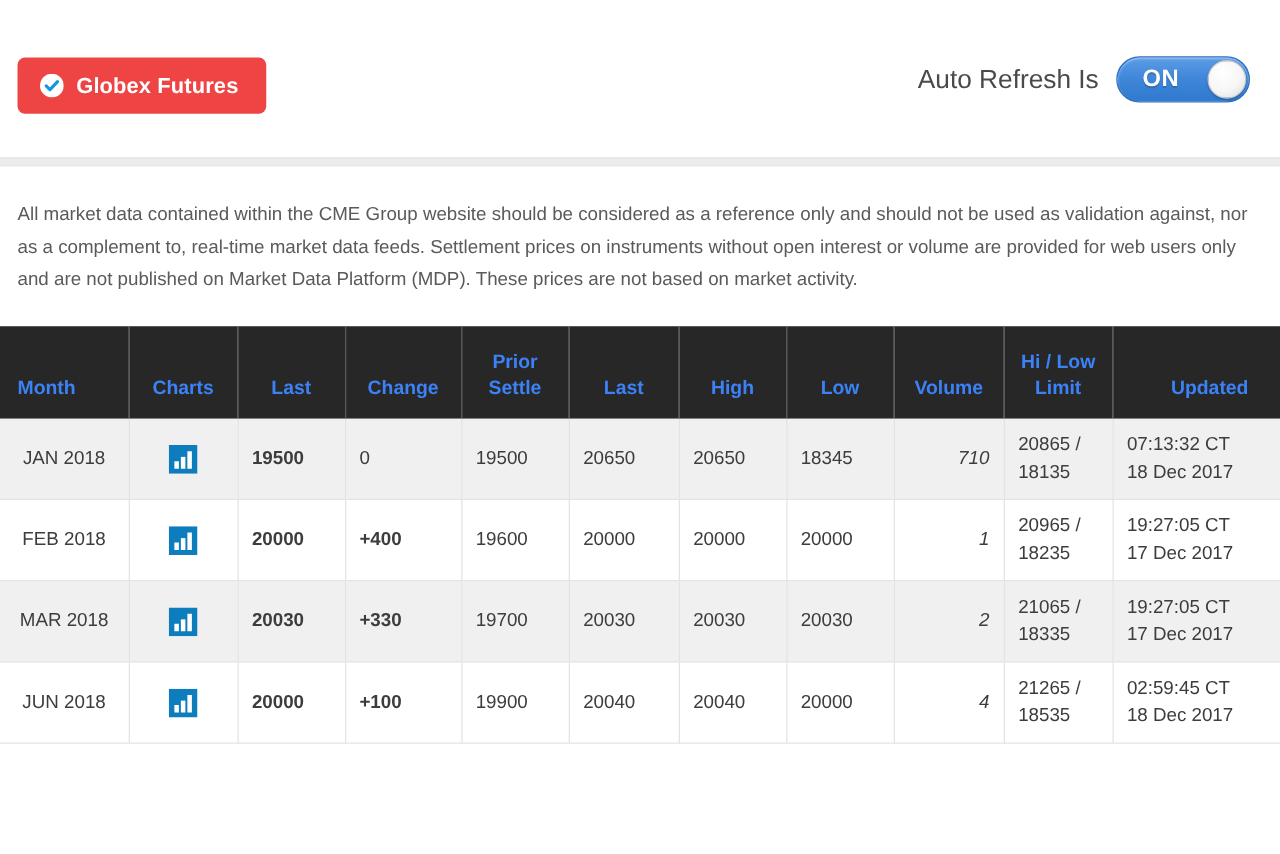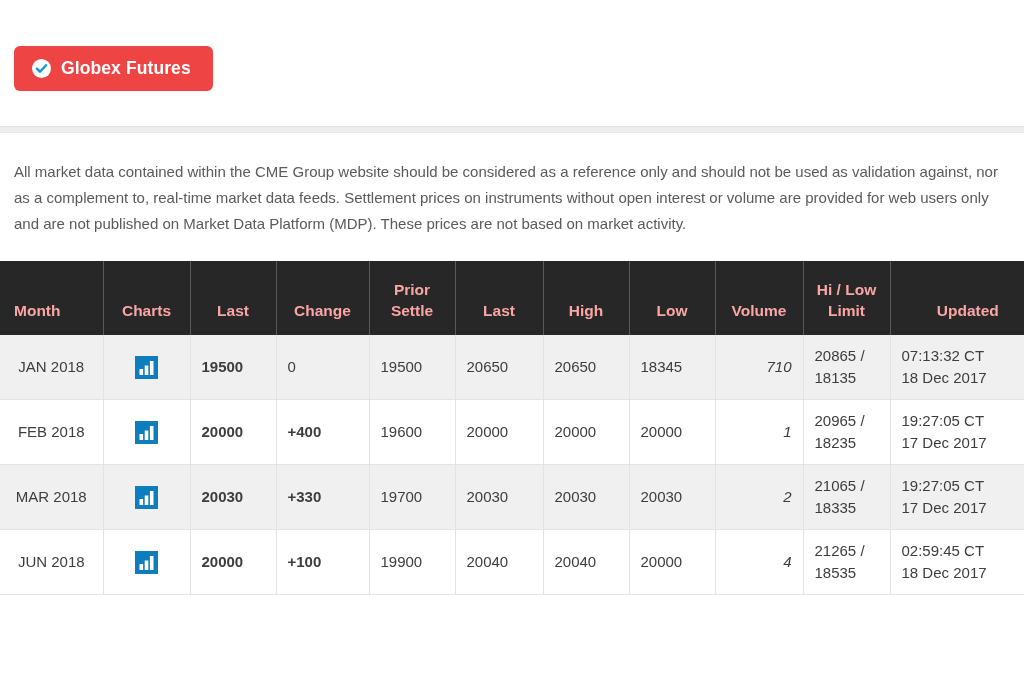--- a/index.html
+++ b/index.html
@@ -122,21 +122,21 @@
     width: 1024px;
   }
   table.mkt {
     width: 1024px;
     border-collapse: collapse;
     table-layout: fixed;
     font-family: "Liberation Sans", sans-serif;
   }
   table.mkt thead th {
     background: #272727;
-    color: #fca5a5;
+    color: #3b82f6;
     font-size: 15.5px;
     font-weight: bold;
     vertical-align: bottom;
     padding: 16px 11px 14px 11px;
     height: 74px;
     border-right: 1px solid #5a5a5a;
     line-height: 21px;
     text-align: center;
   }
   table.mkt thead th:last-child { border-right: none; padding-left: 32px; }
@@ -185,20 +185,27 @@
     <button class="globex-btn">
       <span class="check-circle">
         <svg viewBox="0 0 20 20" width="19" height="19" aria-hidden="true">
           <circle cx="10" cy="10" r="10" fill="#ffffff"></circle>
           <path d="M5.2 10.2 L8.4 13.4 L14.8 6.6" fill="none" stroke="#1296dd" stroke-width="2.6" stroke-linecap="round" stroke-linejoin="round"></path>
         </svg>
       </span>
       <span>Globex Futures</span>
     </button>
 
+    <div class="refresh-wrap">
+      <span class="refresh-label">Auto Refresh Is</span>
+      <div class="toggle">
+        <span class="toggle-text">ON</span>
+        <span class="toggle-knob"></span>
+      </div>
+    </div>
 
   </div>
 
   <div class="divider-band"></div>
 
   <div class="disclaimer">
     <p>All market data contained within the CME Group website should be considered as a reference only and should not be used as validation against, nor as a complement to, real-time market data feeds. Settlement prices on instruments without open interest or volume are provided for web users only and are not published on Market Data Platform (MDP). These prices are not based on market activity.</p>
   </div>
 
   <div class="table-wrap">

